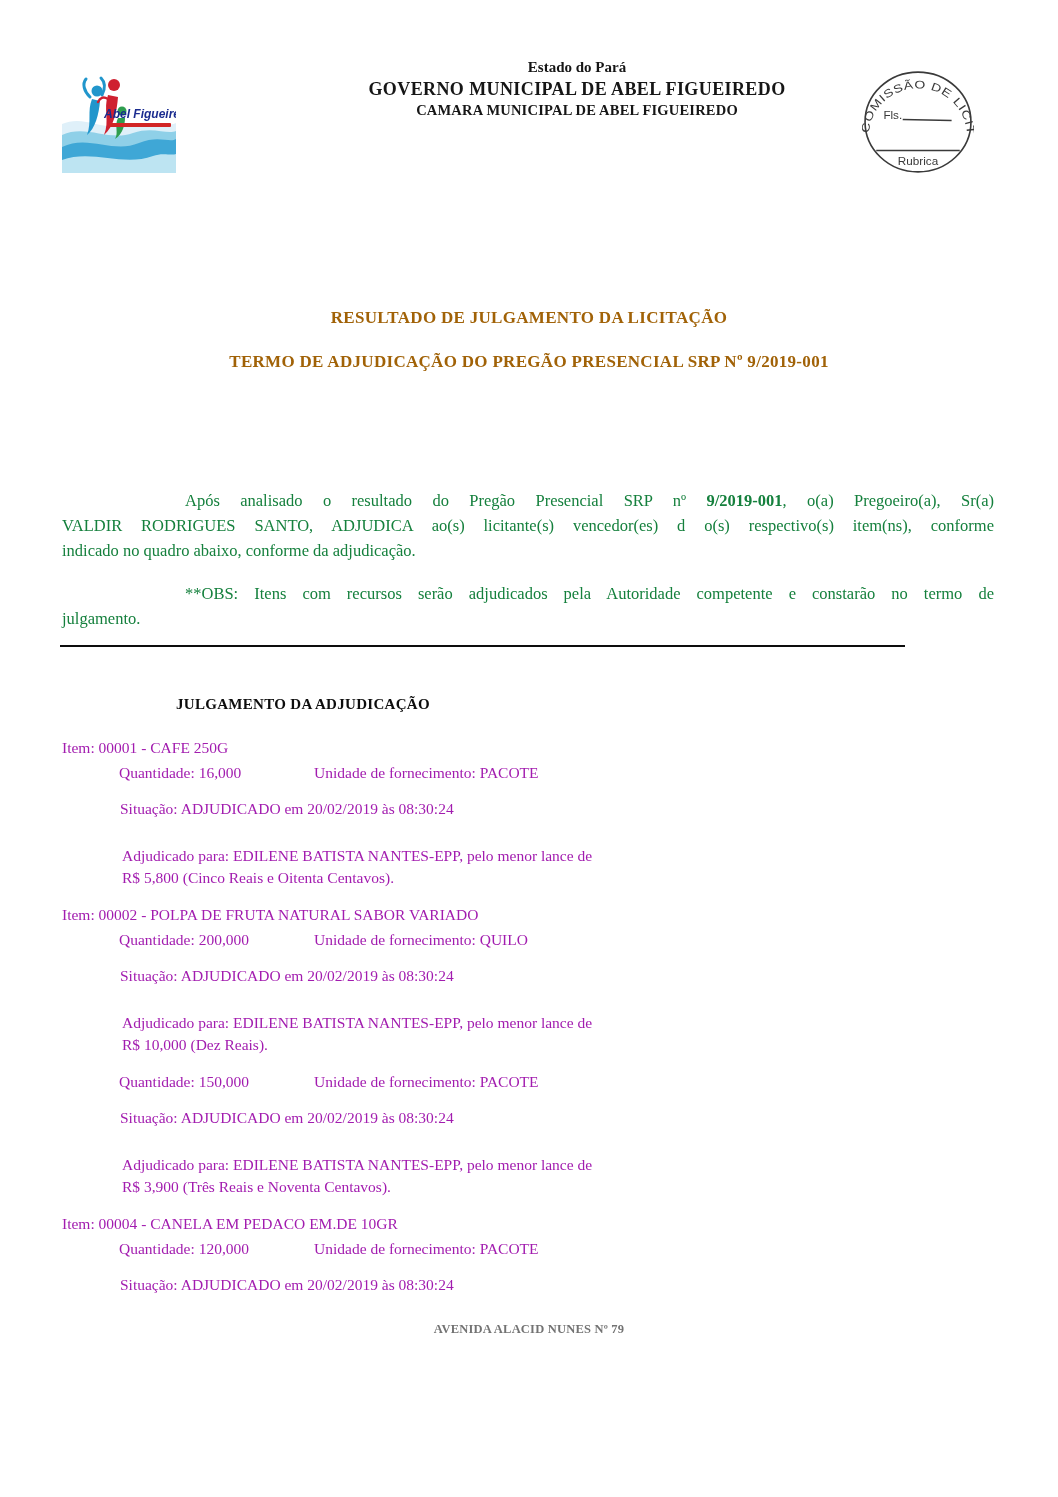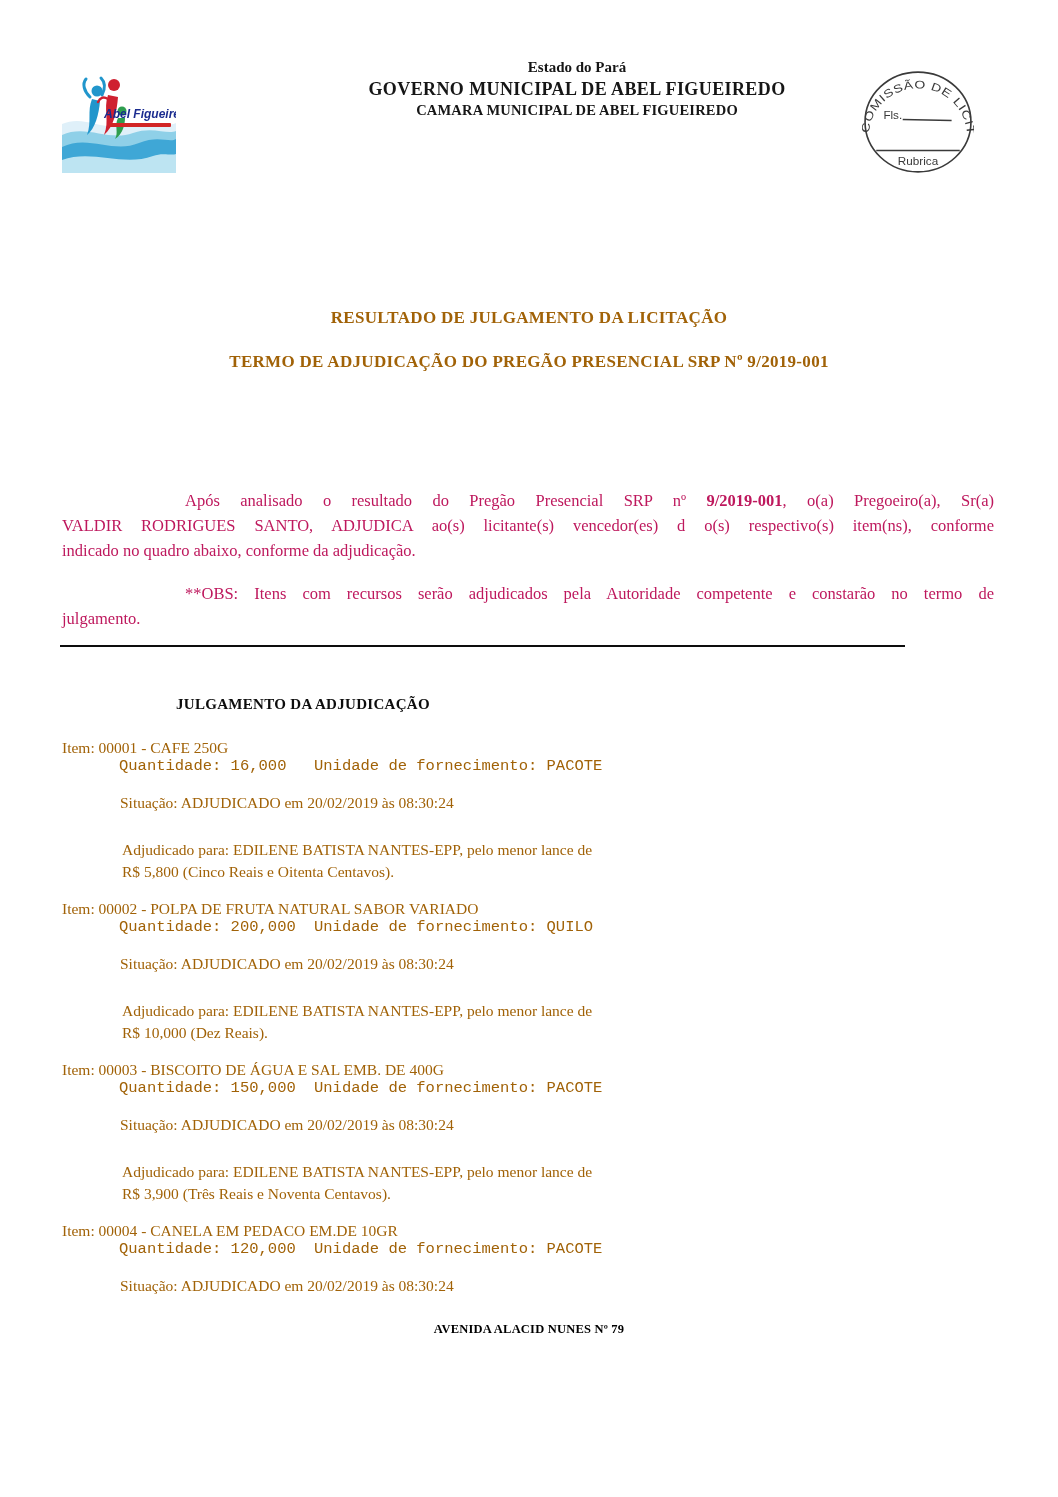--- a/index.html
+++ b/index.html
@@ -28,54 +28,54 @@
     position:absolute; left:0; width:100%;
     text-align:center; font-weight:bold; font-size:17px;
     letter-spacing:0.3px; color:#a16207;
   }
   .doc-title    { top:308px; }
   .doc-subtitle { top:352px; }
 
   
   .intro, .obs {
     position:absolute; left:62px; width:932px;
-    font-size:16.5px; color:#be185d;
+    font-size:16.5px; color:#15803d;
   }
   .intro { top:488px; }
   .obs   { top:581px; }
   .para-line { line-height:25px; text-align:justify; text-align-last:justify; }
   .para-line.first   { padding-left:123px; }
   .para-line.last    { text-align-last:left; }
   .bold-inline { font-weight:bold; }
 
   .rule {
     position:absolute; left:60px; top:645px; width:845px;
     border-top:2.5px solid #0d0d0d;
   }
 
   .section-title {
     position:absolute; left:176px; top:696px;
     font-weight:bold; font-size:15px; letter-spacing:0.3px; color:#0d0d0d;
   }
 
   
-  .items { position:absolute; left:62px; top:738px; width:932px; font-size:15.5px; color:#a16207; }
+  .items { position:absolute; left:62px; top:738px; width:932px; font-size:15.5px; color:#a21caf; }
   .item { margin-bottom:18px; }
   .item .l1 { line-height:19px; }
-  .item .l2 { line-height:19px; margin-top:0; padding-left:57px;font-family:Liberation Mono, monospace; }
+  .item .l2 { line-height:19px; margin-top:6px; padding-left:57px; }
   .item .l2 .qty { display:inline-block; width:195px; }
   .item .l3 { line-height:19px; margin-top:17px; padding-left:58px; }
   .item .l4 { line-height:19px; margin-top:28px; padding-left:60px; }
   .item .l5 { line-height:19px; margin-top:3px; padding-left:60px; }
 
   
   .footer {
     position:absolute; left:0; top:1322px; width:100%;
     text-align:center; font-weight:bold; font-size:12.5px;
-    letter-spacing:0.2px; color:#000000;
+    letter-spacing:0.2px; color:#737373;
   }
 </style>
 </head>
 <body>
 
 <div class="page">
 
   <svg class="logo" viewBox="0 0 114 99" aria-hidden="true">
     <rect x="0" y="0" width="114" height="99" fill="#ffffff"></rect>
 
@@ -155,21 +155,20 @@
       <div class="l1">Item: 00002 - POLPA DE FRUTA NATURAL SABOR VARIADO</div>
       <div class="l2">
         <span class="qty">Quantidade: 200,000</span><span>Unidade de fornecimento: QUILO</span>
       </div>
       <div class="l3">Situação: ADJUDICADO em 20/02/2019 às 08:30:24</div>
       <div class="l4">Adjudicado para: EDILENE  BATISTA  NANTES-EPP, pelo menor lance de</div>
       <div class="l5">R$ 10,000 (Dez Reais).</div>
     </div>
 
     <div class="item">
-      <div class="l1">Item: 00003 - BISCOITO DE ÁGUA E SAL EMB. DE 400G</div>
       <div class="l2">
         <span class="qty">Quantidade: 150,000</span><span>Unidade de fornecimento: PACOTE</span>
       </div>
       <div class="l3">Situação: ADJUDICADO em 20/02/2019 às 08:30:24</div>
       <div class="l4">Adjudicado para: EDILENE  BATISTA  NANTES-EPP, pelo menor lance de</div>
       <div class="l5">R$ 3,900 (Três Reais e Noventa Centavos).</div>
     </div>
 
     <div class="item">
       <div class="l1">Item: 00004 - CANELA EM PEDACO EM.DE 10GR</div>

